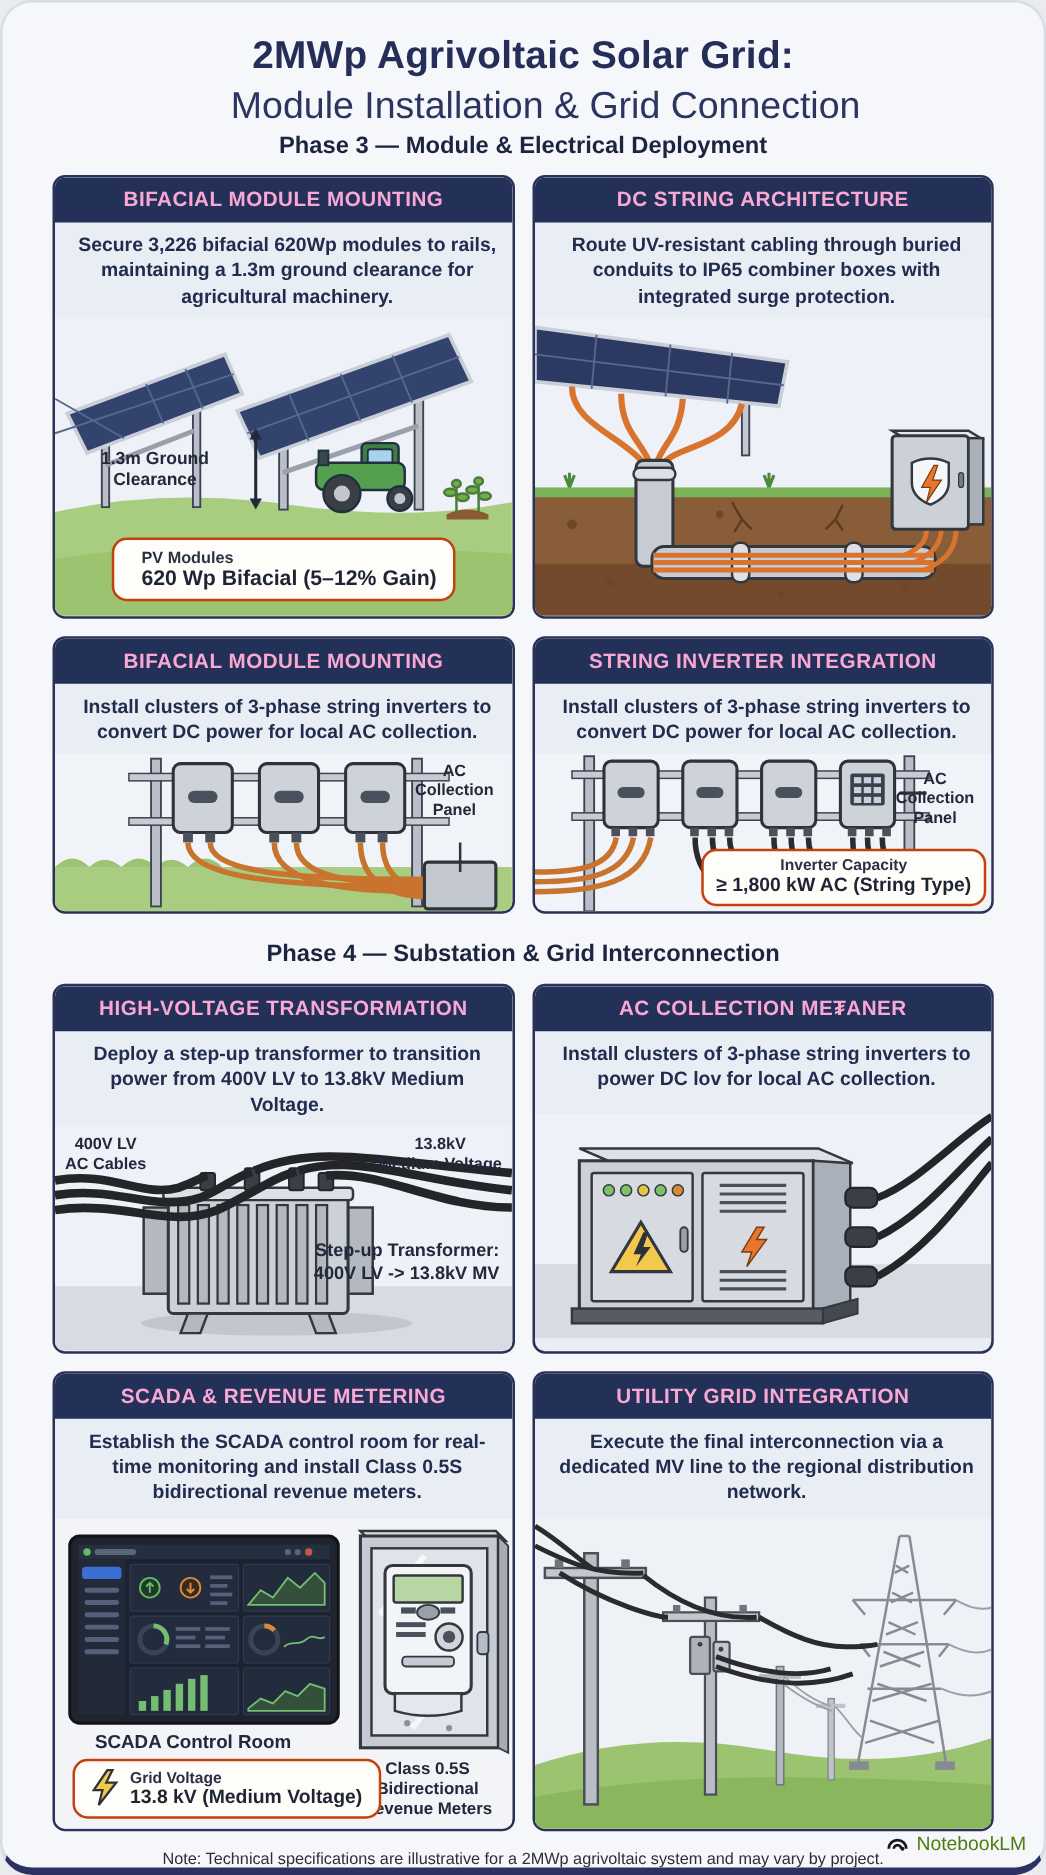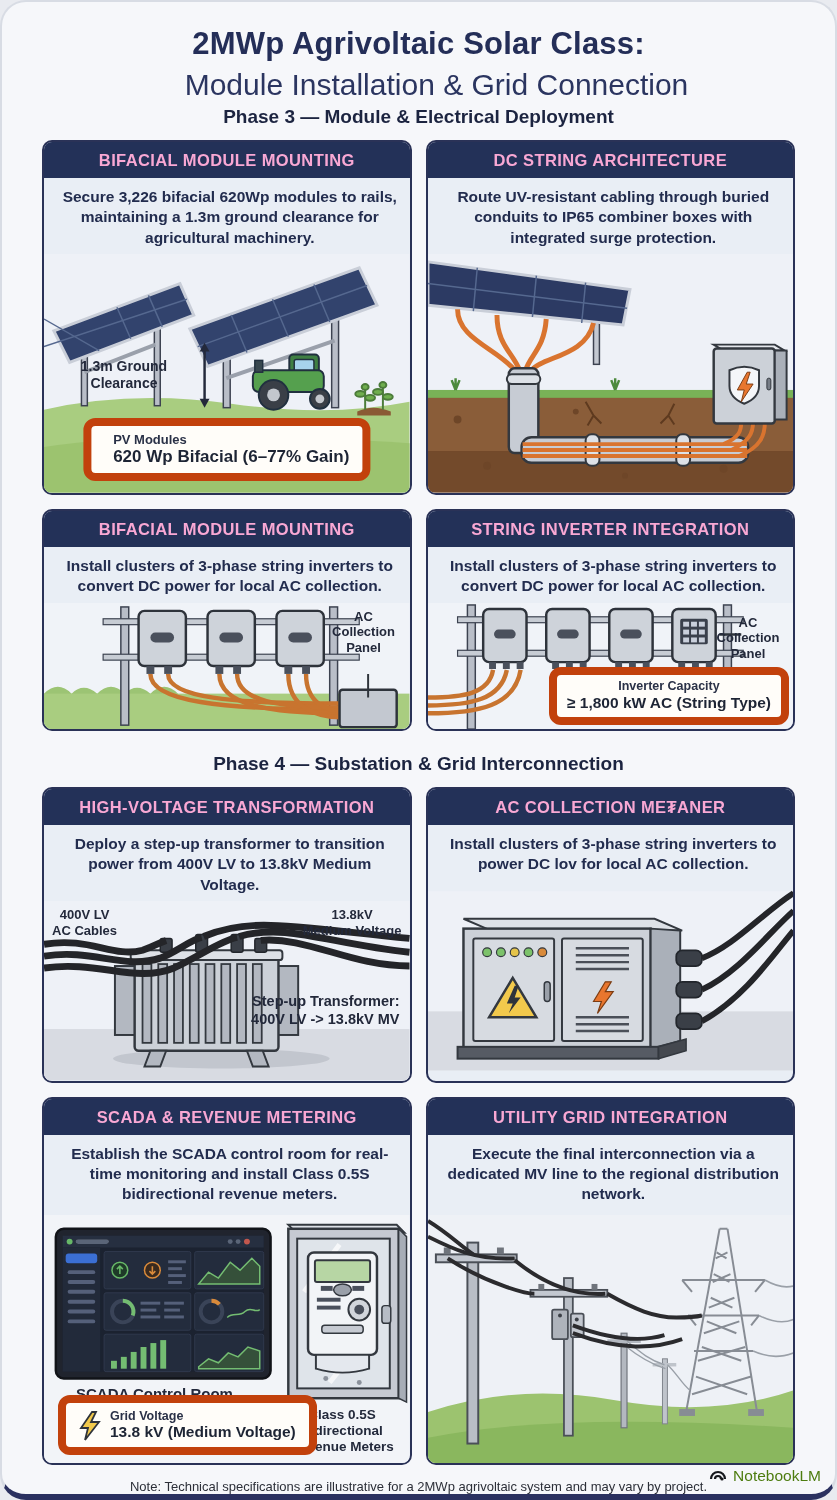--- a/index.html
+++ b/index.html
@@ -32,39 +32,39 @@
     text-align: center; padding: 9px 10px 6px 16px;
   }
   .pb-r1 { min-height: 72px; }
   .pb-r2 { min-height: 56px; }
   .pb-r3 { min-height: 56px; }
   .pb-r4 { min-height: 80px; }
   .illus { position: relative; flex: 1; }
   .illus svg { display: block; width: 100%; height: 100%; }
   .ov { position: absolute; color: #23293b; font-weight: bold; }
   .badge {
-    position: absolute; background: #fffdf9; border: 8px solid #c2410c; border-radius: 12px;
-    display: flex; align-items: flex-end; gap: 9px; padding: 6px 13px;
+    position: absolute; background: #fffdf9; border: 2px solid #c2410c; border-radius: 12px;
+    display: flex; align-items: flex-start; gap: 9px; padding: 6px 13px;
   }
   .badge .b-title { font-size: 13px; font-weight: bold; color: #2a3147; }
   .badge .b-value { font-size: 17px; font-weight: bold; color: #1d2434; }
   .badge-sm .b-title { font-size: 12.5px; }
   .badge-sm .b-value { font-size: 15.5px; }
   .footer-note { text-align: center; font-size: 13px; color: #2c2f38; margin-top: 10px; }
   .brand { position: absolute; right: 14px; bottom: 8px; display: flex; align-items: center; gap: 5px; }
   .brand-text { font-size: 15.5px; color: #4d7c0f; font-weight: 500; }
   .lbl-line { line-height: 1.2; text-align: center; }
 </style>
 </head>
 <body>
 
 <div class="card">
 
   <div class="titles">
-    <div class="title1">2MWp Agrivoltaic Solar Class:</div>
+    <div class="title1">2MWp Agrivoltaic Solar Grid:</div>
     <div class="title2">Module Installation &amp; Grid Connection</div>
   </div>
 
   <div class="phase-label">Phase 3 — Module &amp; Electrical Deployment</div>
 
   <div class="grid">
 
     <section class="panel">
       <div class="panel-header">BIFACIAL MODULE MOUNTING</div>
       <div class="panel-body pb-r1">Secure 3,226 bifacial 620Wp modules to rails, maintaining a 1.3m ground clearance for agricultural machinery.</div>
@@ -132,21 +132,21 @@
           <svg width="36" height="32" viewBox="0 0 36 32">
             <rect x="2" y="2" width="32" height="20" rx="2" fill="#2e4a8e" stroke="#1c2434" stroke-width="2"></rect>
             <line x1="12" y1="2" x2="12" y2="22" stroke="#9fb4e0" stroke-width="1.4"></line>
             <line x1="23" y1="2" x2="23" y2="22" stroke="#9fb4e0" stroke-width="1.4"></line>
             <line x1="2" y1="12" x2="34" y2="12" stroke="#9fb4e0" stroke-width="1.4"></line>
             <line x1="18" y1="22" x2="18" y2="29" stroke="#1c2434" stroke-width="2.5"></line>
             <line x1="11" y1="30" x2="25" y2="30" stroke="#1c2434" stroke-width="2.5"></line>
           </svg>
           <div>
             <div class="b-title">PV Modules</div>
-            <div class="b-value">620 Wp Bifacial (6–77% Gain)</div>
+            <div class="b-value">620 Wp Bifacial (5–12% Gain)</div>
           </div>
         </div>
       </div>
     </section>
 
     <section class="panel">
       <div class="panel-header">DC STRING ARCHITECTURE</div>
       <div class="panel-body pb-r1">Route UV-resistant cabling through buried conduits to IP65 combiner boxes with integrated surge protection.</div>
       <div class="illus" style="height:242px">
         <svg viewBox="0 0 371 242">

